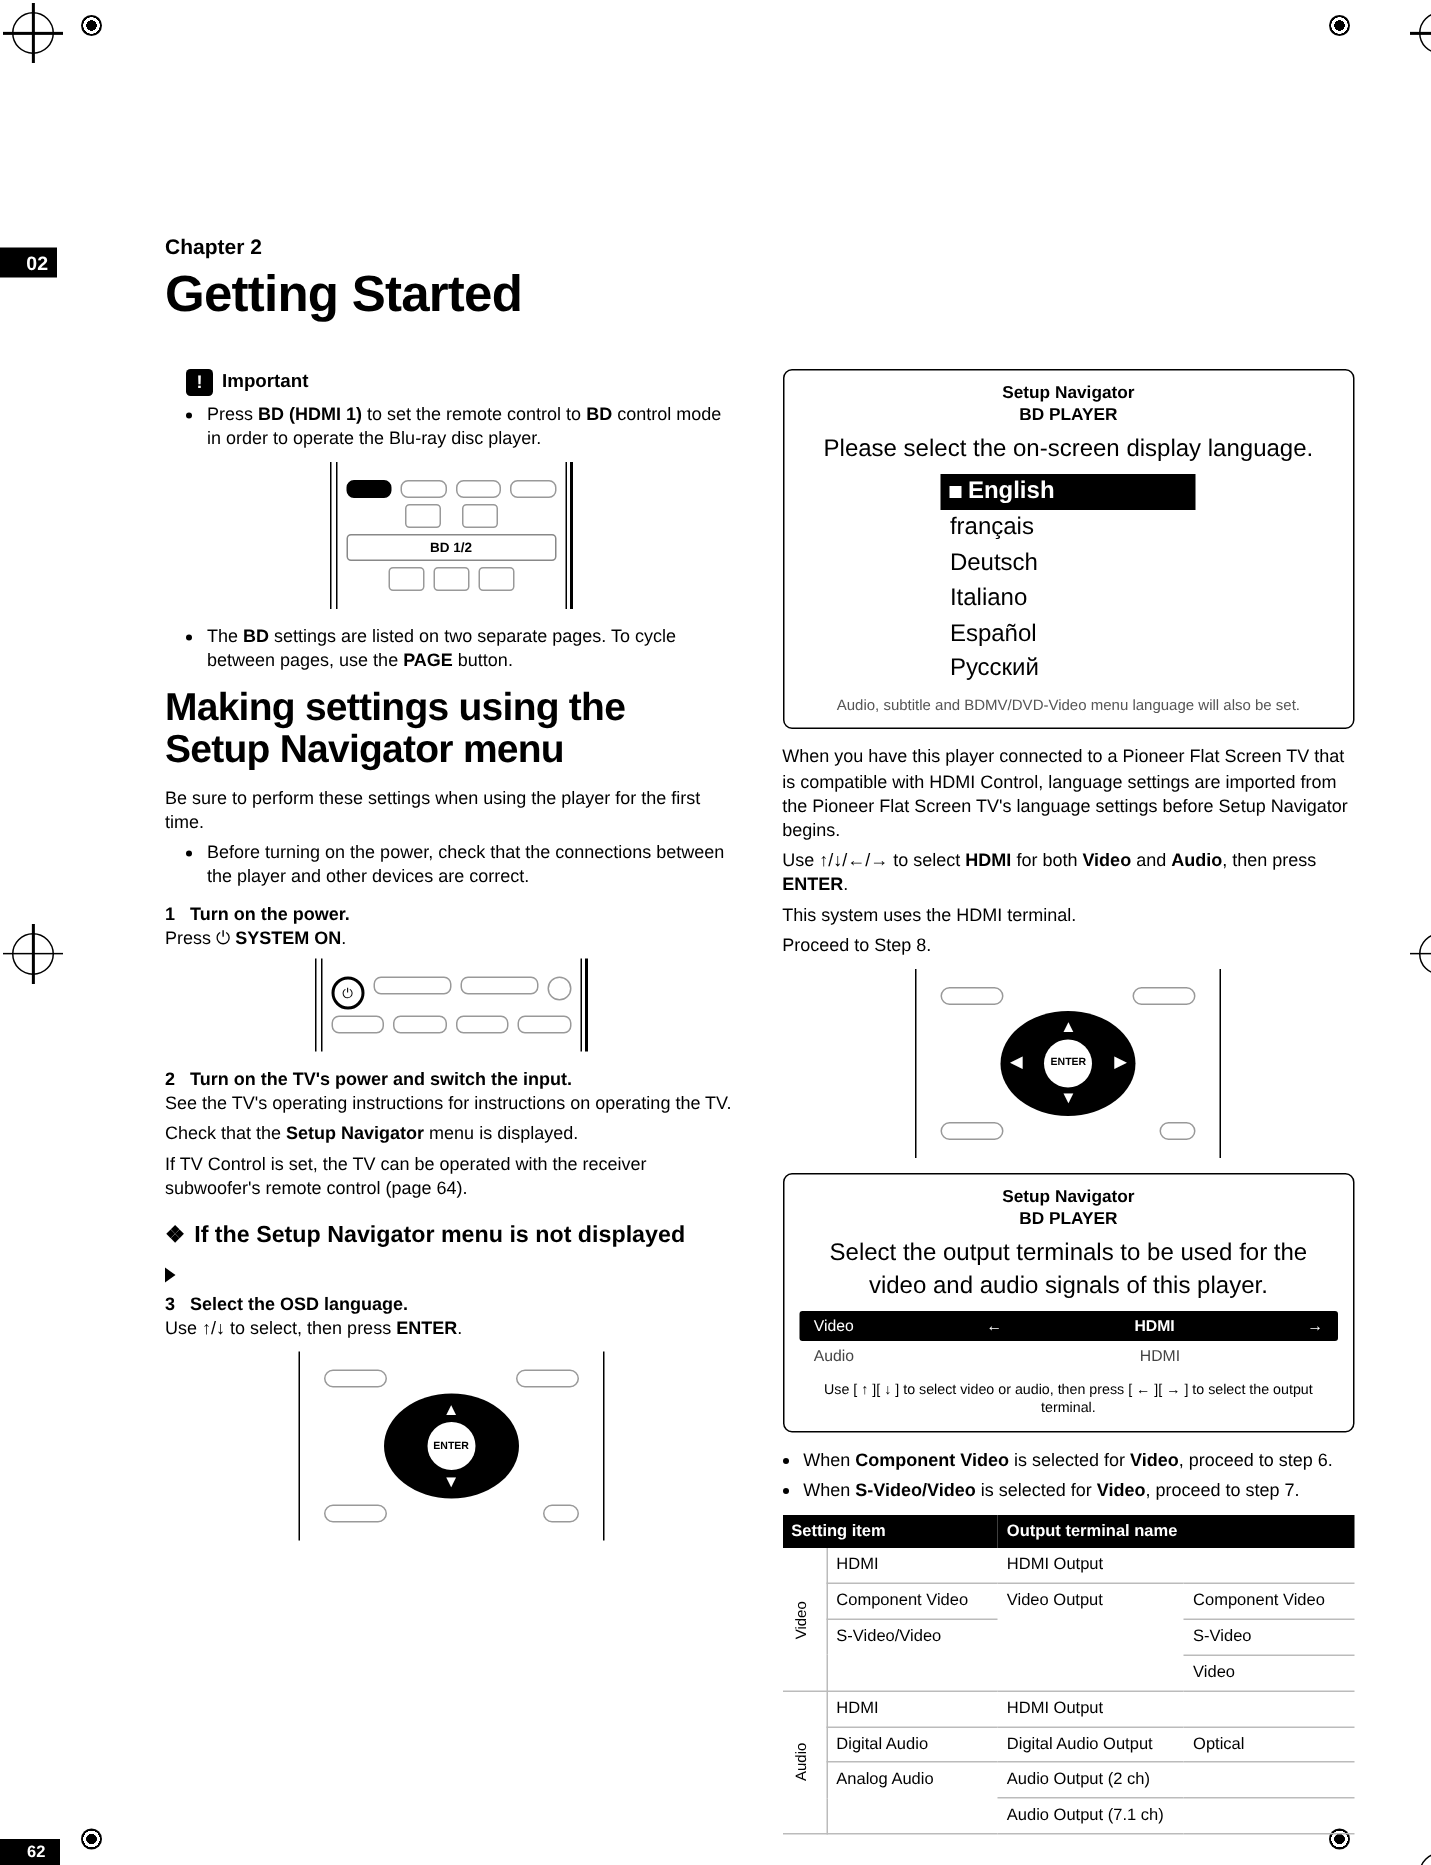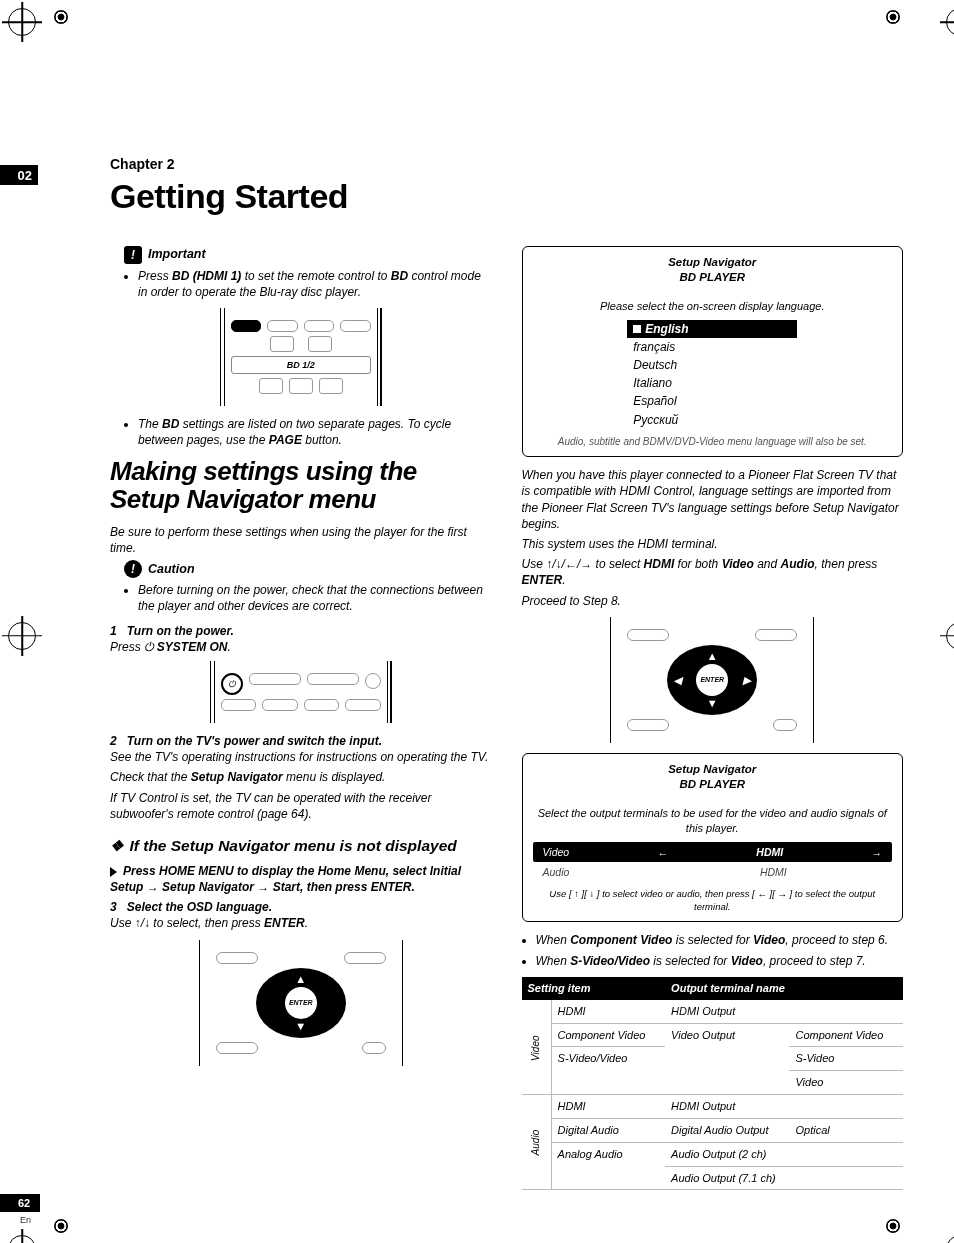--- a/index.html
+++ b/index.html
@@ -36,21 +36,20 @@
   }
   .chapter-title {
     font-weight: 800;
     font-size: 34px;
     margin: 0 0 22px 0;
     letter-spacing: -0.5px;
   }
   .columns {
     display: flex;
     gap: 30px;
-    font-style: italic;
   }
   .col {
     flex: 1;
     min-width: 0;
   }
   .callout-row {
     display: flex;
     align-items: center;
     gap: 6px;
     margin: 4px 0 4px 14px;
@@ -141,22 +140,22 @@
   .sub-h .diamond { font-size: 15px; margin-right: 6px; }
   .tri { display:inline-block; width:0;height:0;border-top:5px solid transparent;border-bottom:5px solid transparent;border-left:7px solid #000;margin-right:6px;vertical-align:middle;}
   .arrow { font-weight:bold; }
   .osd {
     border: 1px solid #000;
     border-radius: 6px;
     padding: 8px 10px;
     margin: 4px 0 10px 0;
   }
   .osd .osd-title { text-align:center; font-weight:bold; font-size:11.5px;}
-  .osd .osd-instr { text-align:center; font-size:11px; margin:13px 0 6px 0;}
-  .lang-list { width: 170px; margin: 0 auto 6px auto; font-size:12px;}
+  .osd .osd-instr { text-align:center; font-size:16px; margin:3px 0 6px 0;}
+  .lang-list { width: 170px; margin: 0 auto 6px auto; font-size:16px;}
   .lang-list .sel { background:#000;color:#fff;padding:1px 6px;font-weight:bold;display:flex;align-items:center;gap:4px;}
   .lang-list .sel::before{content:"";display:inline-block;width:8px;height:8px;background:#fff;}
   .lang-list div:not(.sel){ padding:1px 6px; }
   .osd-foot { text-align:center; font-size:10px; color:#555; margin-top:4px;}
   .nav-diagram {
     width: 190px;
     margin: 8px auto 10px auto;
     border-left:1.5px solid #000;
     border-right:1.5px solid #000;
     padding: 8px 6px;
@@ -320,24 +319,20 @@
 
       <ul class="bul">
         <li>
           <span>The </span><b>BD</b><span> settings are listed on two separate pages. To cycle between pages, use the </span><b>PAGE</b><span> button.</span>
         </li>
       </ul>
 
       <h2 class="section">Making settings using the Setup Navigator menu</h2>
       <p>Be sure to perform these settings when using the player for the first time.</p>
 
-      <div class="callout-row">
-        <span class="icon" style="border-radius:50%;"></span>
-        <span class="callout-label">Caution</span>
-      </div>
       <ul class="bul">
         <li>Before turning on the power, check that the connections between the player and other devices are correct.</li>
       </ul>
 
       <p>
         <span class="step-label"><span>1</span>&nbsp;&nbsp;&nbsp;<span>Turn on the power.</span></span><br>
         <span>Press </span>⏻<b> SYSTEM ON</b><span>.</span>
       </p>
 
       <div class="remote-diagram" style="width:160px;">
@@ -362,21 +357,21 @@
       <p>
         <span>Check that the </span><b>Setup Navigator</b><span> menu is displayed.</span>
       </p>
       <p>If TV Control is set, the TV can be operated with the receiver subwoofer's remote control (page 64).</p>
 
       <div class="sub-h">
         <span class="diamond">❖</span><span>If the Setup Navigator menu is not displayed</span>
       </div>
 
       <p>
-        <span class="tri"></span><b>Press HOME MENU to display the Home Menu, select Initial Setup → Setup Navigator → Start, then press ENTER.</b>
+        <span class="tri"></span>
       </p>
 
       <p>
         <span class="step-label"><span>3</span>&nbsp;&nbsp;&nbsp;<span>Select the OSD language.</span></span><br>
         <span>Use </span><span class="arrow">↑</span>/<span class="arrow">↓</span><span> to select, then press </span><b>ENTER</b><span>.</span>
       </p>
 
       <div class="nav-diagram">
         <div class="pillrow">
             <div class="pill"></div>
@@ -407,24 +402,24 @@
           <div>Deutsch</div>
           <div>Italiano</div>
           <div>Español</div>
           <div>Русский</div>
         </div>
         <div class="osd-foot">Audio, subtitle and BDMV/DVD-Video menu language will also be set.</div>
       </div>
 
       <p>When you have this player connected to a Pioneer Flat Screen TV that is compatible with HDMI Control, language settings are imported from the Pioneer Flat Screen TV's language settings before Setup Navigator begins.</p>
 
-      <p>This system uses the HDMI terminal.</p>
       <p>
         <span>Use </span><span class="arrow">↑</span>/<span class="arrow">↓</span>/<span class="arrow">←</span>/<span class="arrow">→</span><span> to select </span><b>HDMI</b><span> for both </span><b>Video</b><span> and </span><b>Audio</b><span>, then press </span><b>ENTER</b><span>.</span>
       </p>
+      <p>This system uses the HDMI terminal.</p>
       <p>Proceed to Step 8.</p>
 
       <div class="nav-diagram">
         <div class="pillrow">
             <div class="pill"></div>
             <div class="pill"></div>
           </div>
         <div class="dpad">
           <div class="arr" style="top:4px;left:50%;transform:translateX(-50%);">▲</div>
           <div class="arr" style="bottom:4px;left:50%;transform:translateX(-50%);">▼</div>

